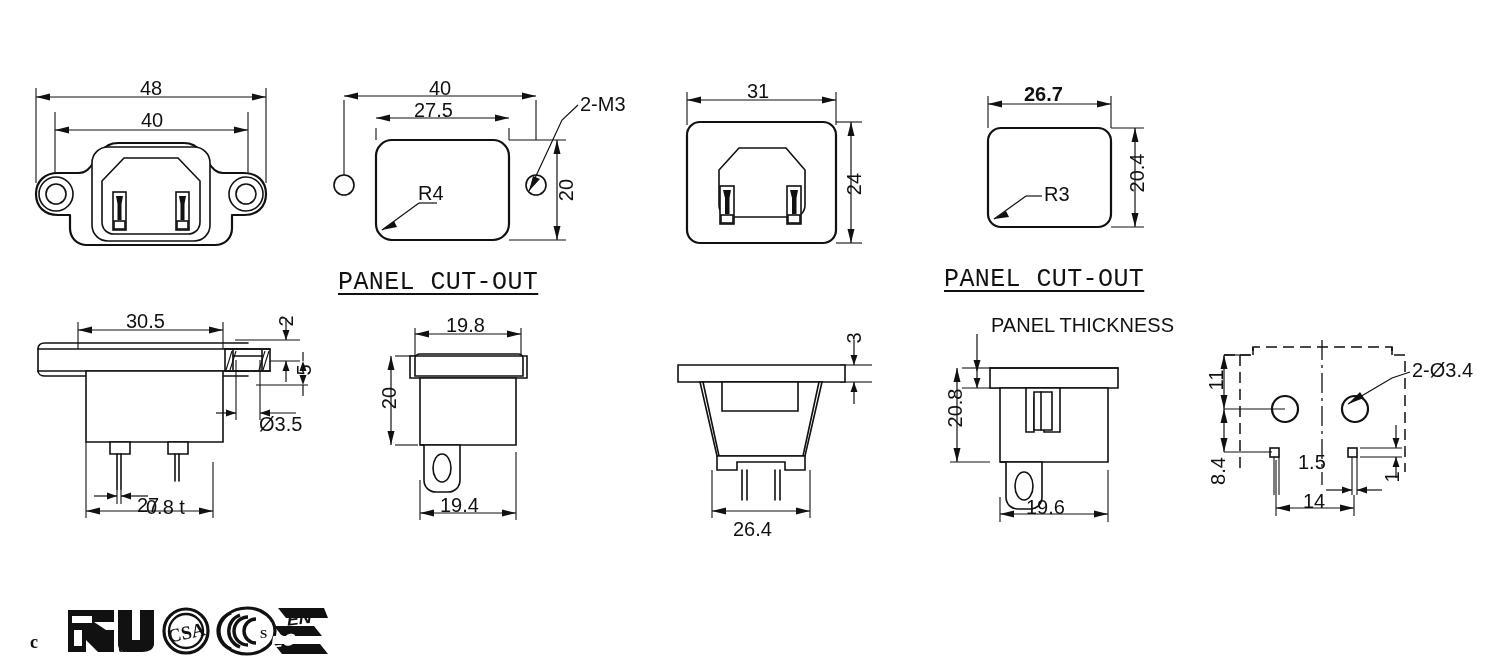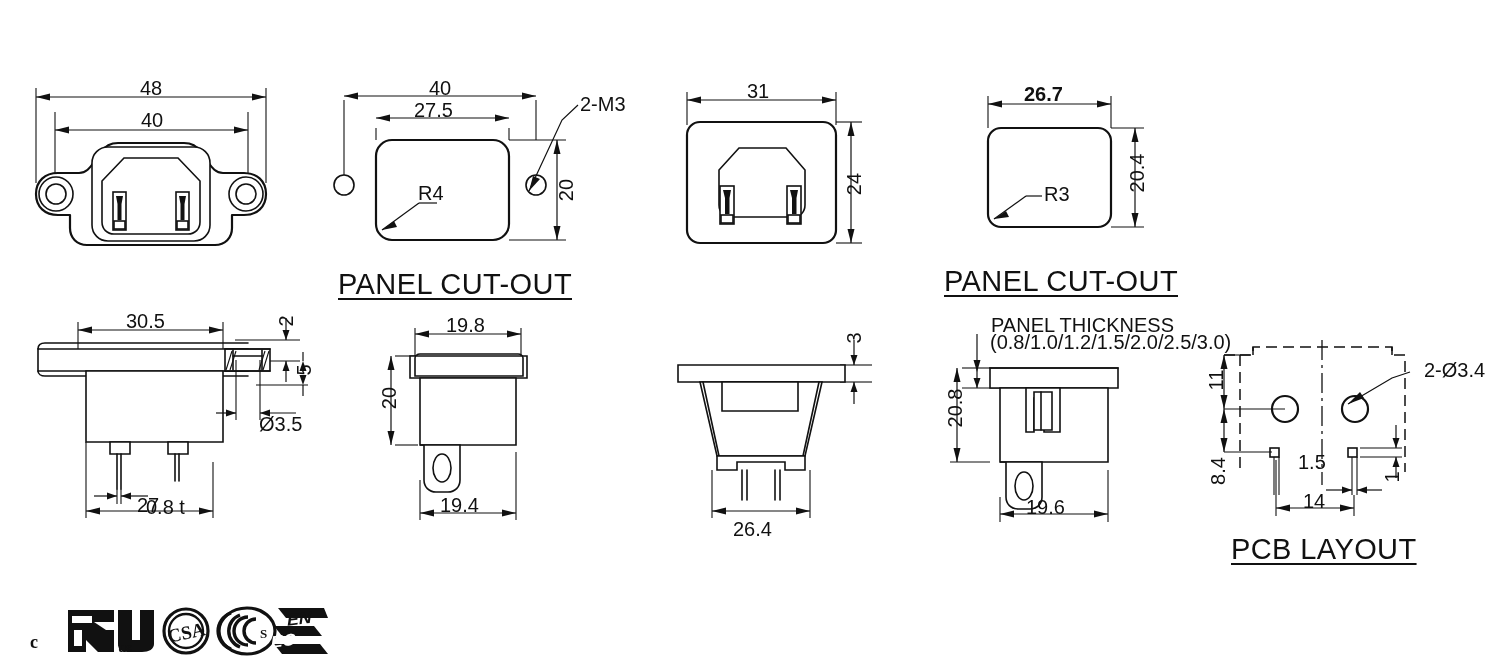--- a/index.html
+++ b/index.html
@@ -38,22 +38,22 @@
   .txt {
     position: absolute;
     font-family: "Liberation Sans", sans-serif;
     font-size: 20px;
     color: #111111;
     white-space: nowrap;
     line-height: 1;
   }
   .cap {
     position: absolute;
-    font-family: Liberation Sans, sans-serif;
-    font-size: 29px;
+    font-family: Liberation Mono, monospace;
+    font-size: 25px;
     color: #111111;
     white-space: nowrap;
     text-decoration: underline;
     text-underline-offset: 4px;
     letter-spacing: 0.4px;
   }
   .vert {
     transform-origin: 50% 50%;
     transform: rotate(-90deg);
   }
@@ -478,31 +478,29 @@
   <div class="txt" style="left:137px; top:495px;">27</div>
 
   <div class="txt" style="left:446px; top:315px;">19.8</div>
   <div class="txt vert" style="left:376px; top:388px; width:26px; text-align:center;">20</div>
   <div class="txt" style="left:440px; top:495px;">19.4</div>
 
   <div class="txt vert" style="left:842px; top:328px; width:24px; text-align:center;">3</div>
   <div class="txt" style="left:733px; top:519px;">26.4</div>
 
   <div class="txt" style="left:991px; top:315px;">PANEL THICKNESS</div>
-  <div class="txt" style="left:990px; top:332px;">(0.8/1.0/1.2/1.5/2.0/2.5/3.0)</div>
   <div class="txt vert" style="left:932px; top:398px; width:46px; text-align:center;">20.8</div>
   <div class="txt" style="left:1026px; top:497px;">19.6</div>
 
   <div class="txt vert" style="left:1203px; top:370px; width:26px; text-align:center;">11</div>
   <div class="txt vert" style="left:1200px; top:461px; width:36px; text-align:center;">8.4</div>
   <div class="txt" style="left:1298px; top:452px;">1.5</div>
   <div class="txt" style="left:1303px; top:491px;">14</div>
   <div class="txt vert" style="left:1380px; top:467px; width:24px; text-align:center;">1</div>
-  <div class="txt" style="left:1412px; top:360px;margin-left:12px;">2-Ø3.4</div>
-  <div class="cap" style="left:1231px; top:533px;">PCB LAYOUT</div>
+  <div class="txt" style="left:1412px; top:360px;">2-Ø3.4</div>
 
   <svg class="logos" viewBox="0 0 300 62">
 
     <g>
       <text x="2" y="48" font-family="Liberation Serif, serif" font-size="18" font-weight="bold" fill="#111">c</text>
 
       <path fill="#111" d="M40 10 L86 10 L86 22 L66 22 L78 30 L86 30 L86 52 L70 52 L58 40 L58 52 L40 52 Z"></path>
       <path fill="#111" d="M90 10 L104 10 L104 40 L112 40 L112 10 L126 10 L126 44 C126 49 121 52 114 52 L100 52 C93 52 90 49 90 44 Z"></path>
       <rect x="44" y="16" width="20" height="7" fill="#fff"></rect>
       <rect x="46" y="30" width="8" height="16" fill="#fff"></rect>

